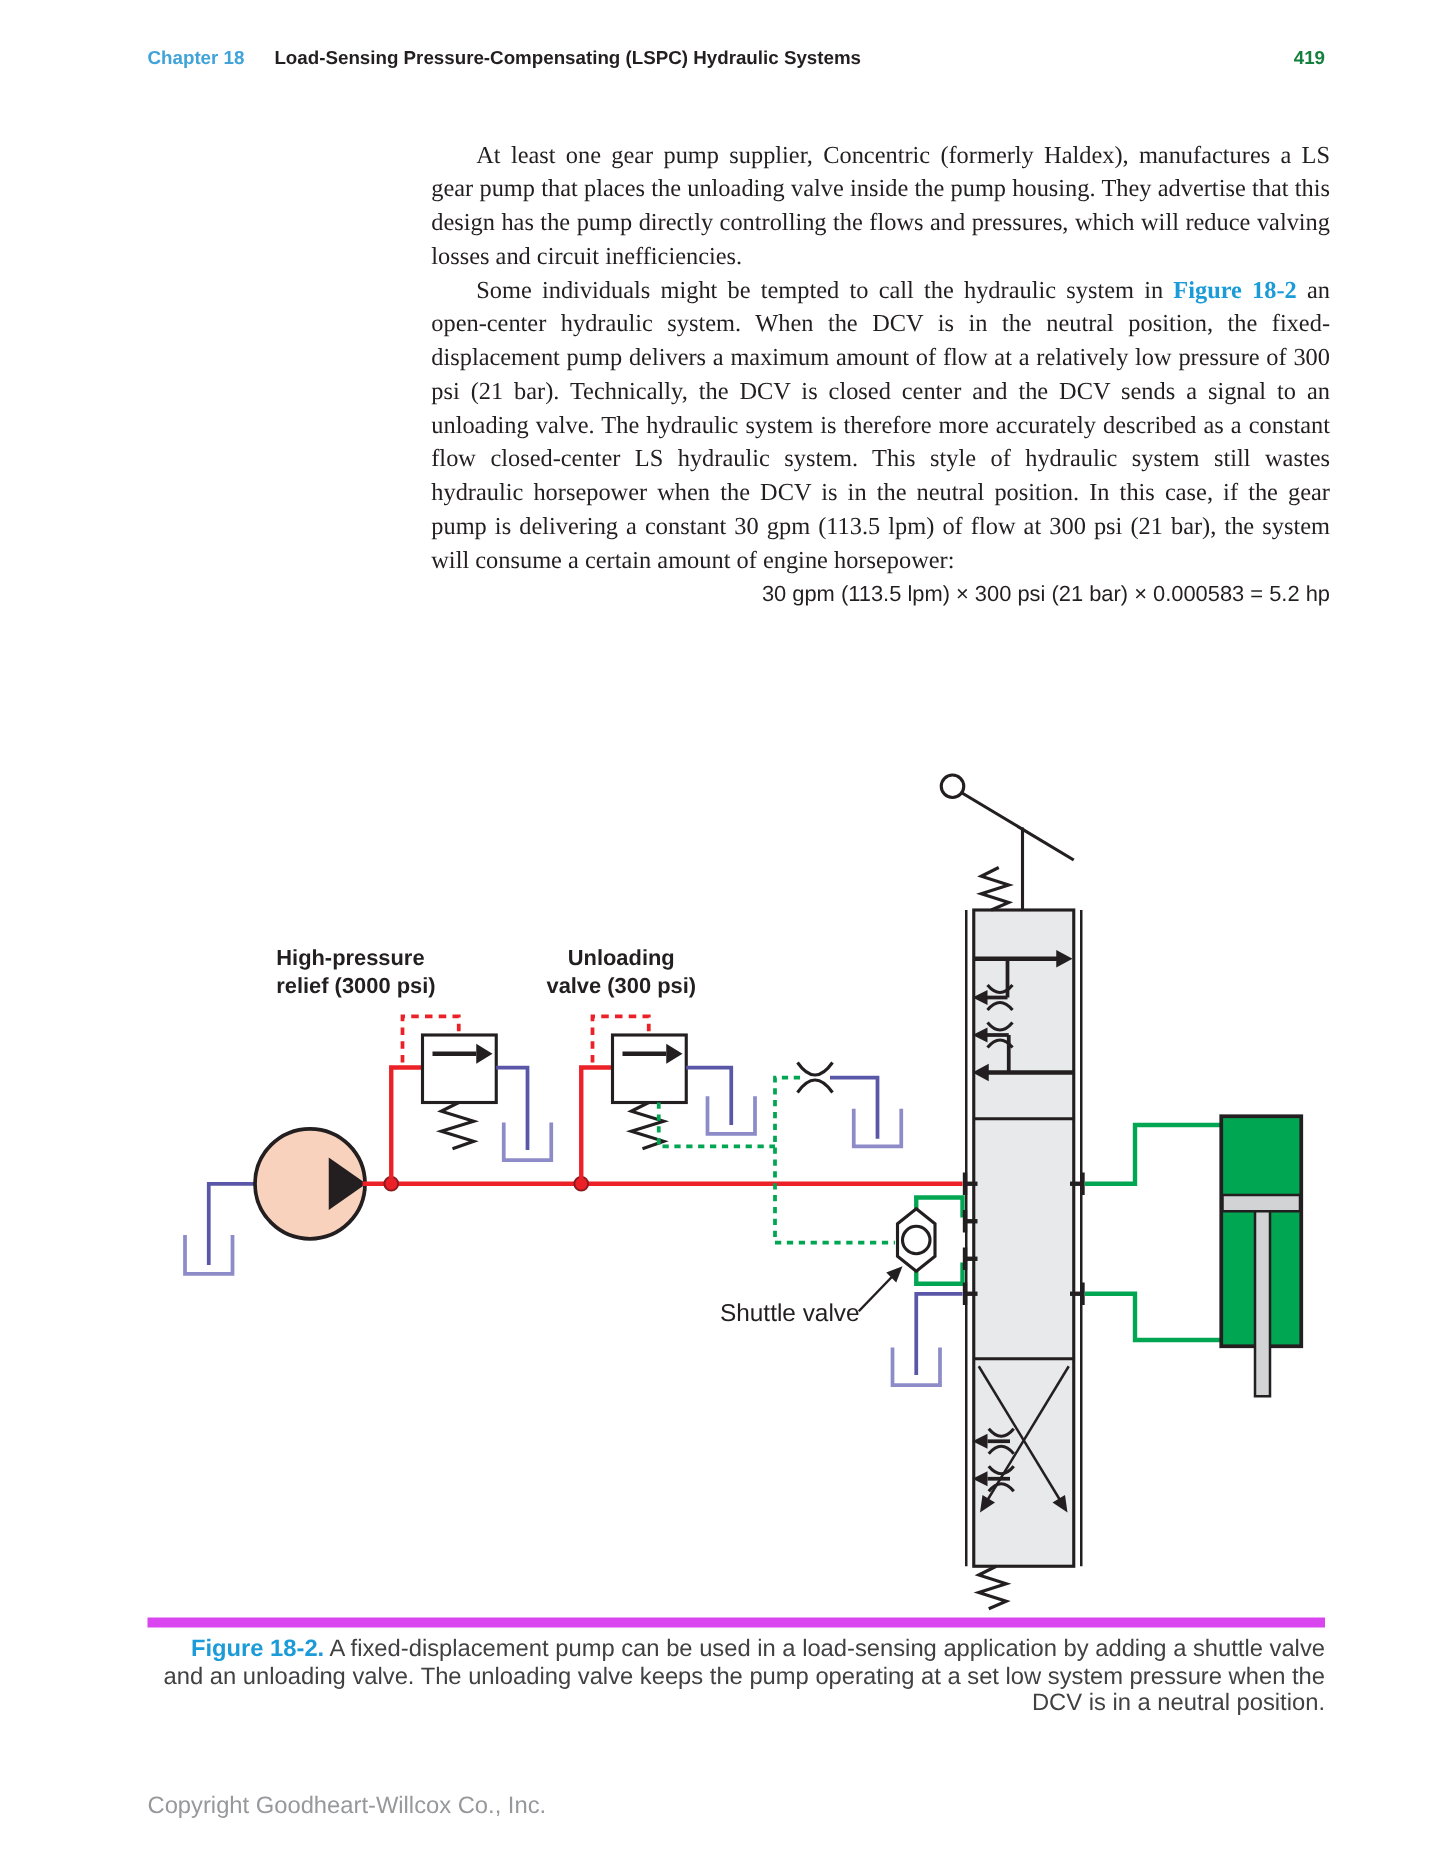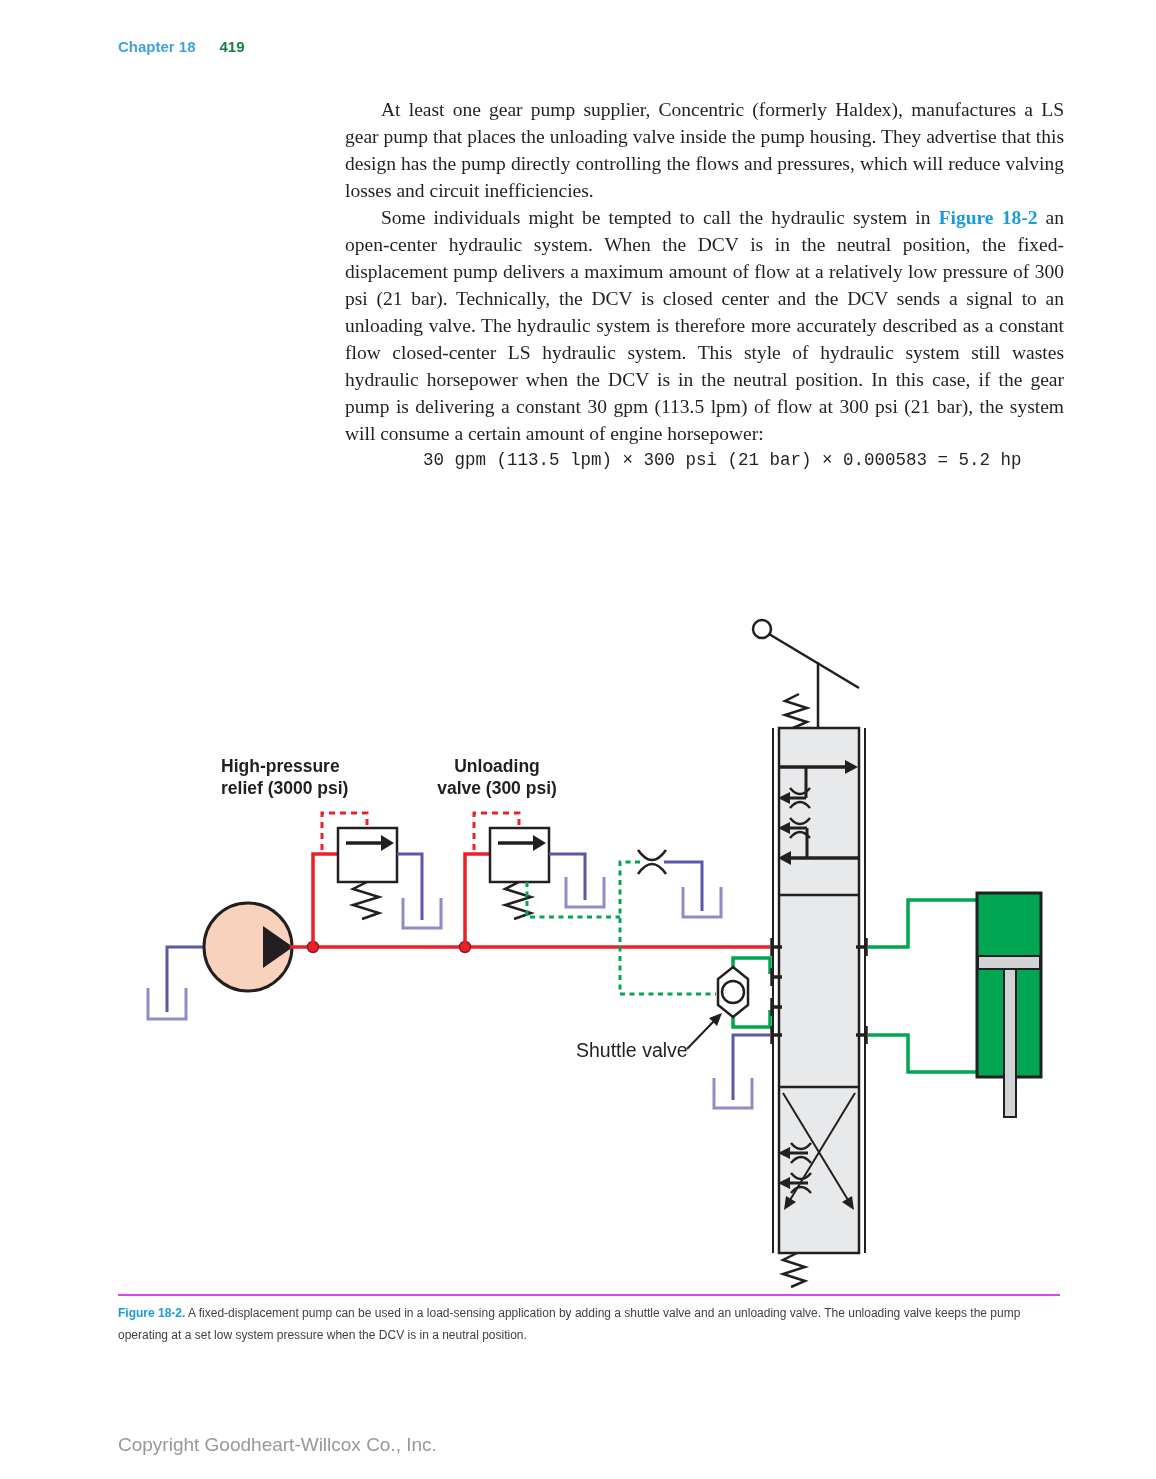--- a/index.html
+++ b/index.html
@@ -16,67 +16,68 @@
     position:absolute;top:38px;left:118px;width:942px;
     font-family:"Liberation Sans", sans-serif;
     font-size:15px;line-height:18px;
     display:flex;align-items:baseline;
   }
   .header .chapter{color:#41A3DA;font-weight:bold;margin-right:24px;}
   .header .title{color:#231F20;font-weight:bold;flex:1;}
   .header .pagenum{color:#15803d;font-weight:bold;}
   
   .bodytext{
-    position:absolute;top:96px;left:345px;width:719px;
+    position:absolute;top:111px;left:345px;width:719px;
     font-size:19.5px;line-height:27px;
     text-align:justify;
   }
   .bodytext p{margin:0;text-indent:36px;}
   .fig-ref{color:#1B9BD7;font-weight:bold;text-decoration:none;margin-top:19px;}
   .equation{
     margin:8px 0 8px 0;
     padding-left:78px;
     text-indent:0 !important;
-    font-family:Liberation Mono, monospace;
+    font-family:Liberation Sans, sans-serif;
     font-size:17.5px;
-    text-align:left;
+    text-align:right;
   }
   
   .diagram{position:absolute;top:0;left:0;}
   .dlabel{
     font-family:"Liberation Sans", sans-serif;
     font-weight:bold;font-size:17.5px;fill:#231F20;
   }
   .dlabel-reg{
     font-family:"Liberation Sans", sans-serif;
     font-weight:normal;font-size:19.5px;fill:#231F20;
   }
   
   .caption{
     position:absolute;top:1294px;left:118px;width:942px;
-    border-top:2px solid #d946ef;
+    border-top:8px solid #d946ef;
     padding-top:7px;
     font-family:"Liberation Sans", sans-serif;
-    font-size:12px;line-height:21.5px;color:#414042;
+    font-size:19px;line-height:21.5px;color:#414042;text-align:right;
   }
   .caption .figlabel{color:#1B9BD7;font-weight:bold;}
   
   .footer{
     position:absolute;top:1434px;left:118px;
     font-family:"Liberation Sans", sans-serif;
     font-size:19px;color:#97989B;
   }
 </style>
 </head>
 <body>
 
 <div class="page">
 
   <div class="header">
     <span class="chapter">Chapter 18</span>
+    <span class="title">Load-Sensing Pressure-Compensating (LSPC) Hydraulic Systems</span>
     <span class="pagenum">419</span>
   </div>
 
   <div class="bodytext">
     <p>At least one gear pump supplier, Concentric (formerly Haldex), manufactures a LS gear pump that places the unloading valve inside the pump housing. They advertise that this design has the pump directly controlling the flows and pressures, which will reduce valving losses and circuit inefficiencies.</p>
     <p><span>Some individuals might be tempted to call the hydraulic system in </span><a class="fig-ref">Figure 18-2</a><span> an open-center hydraulic system. When the DCV is in the neutral position, the fixed-displacement pump delivers a maximum amount of flow at a relatively low pressure of 300 psi (21 bar). Technically, the DCV is closed center and the DCV sends a signal to an unloading valve. The hydraulic system is therefore more accurately described as a constant flow closed-center LS hydraulic system. This style of hydraulic system still wastes hydraulic horsepower when the DCV is in the neutral position. In this case, if the gear pump is delivering a constant 30 gpm (113.5 lpm) of flow at 300 psi (21 bar), the system will consume a certain amount of engine horsepower:</span></p>
     <p class="equation">30 gpm (113.5 lpm) × 300 psi (21 bar) × 0.000583 = 5.2 hp</p>
   </div>
 
   <svg class="diagram" width="1156" height="1479" viewBox="0 0 1156 1479" fill="none" stroke-linecap="butt" stroke-linejoin="miter">

